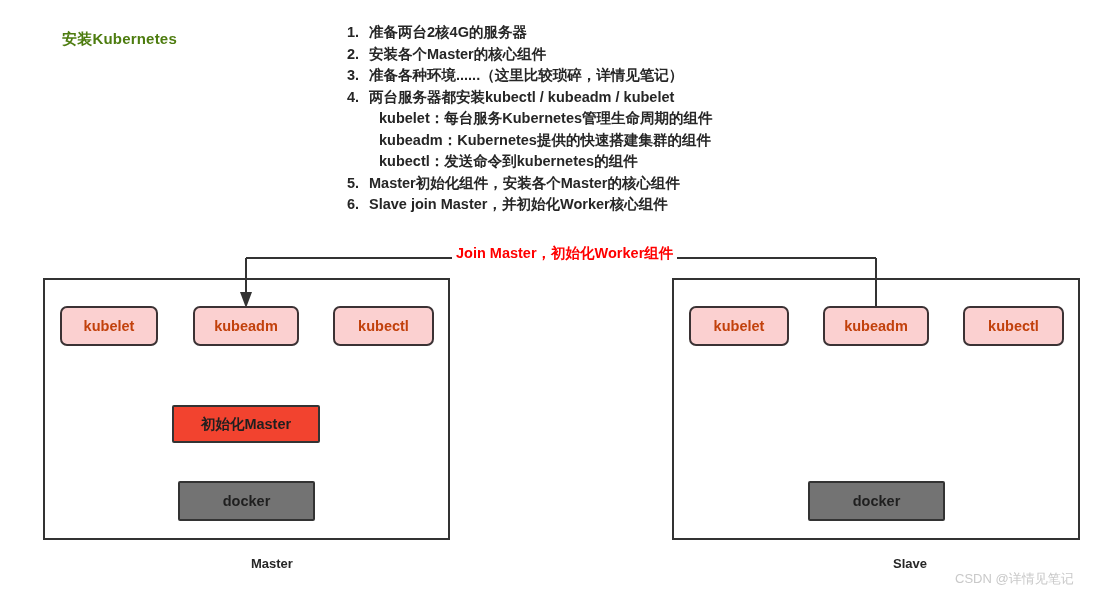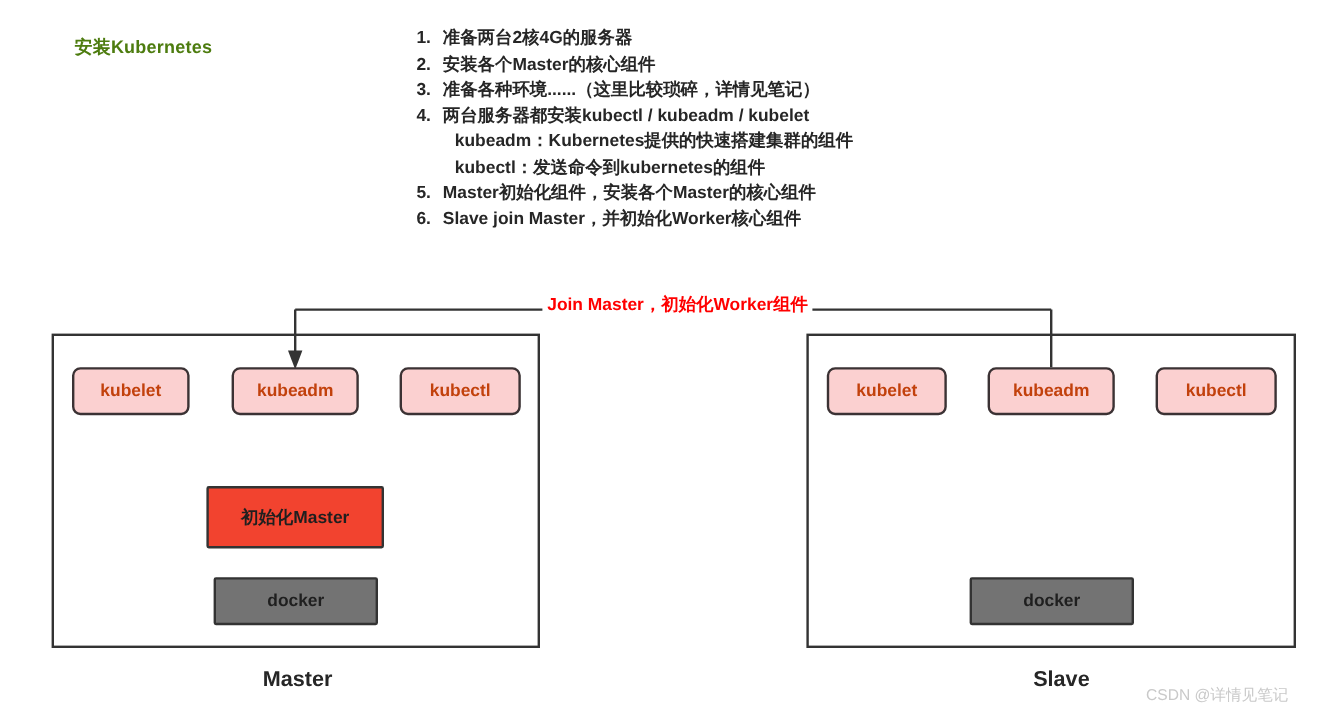--- a/index.html
+++ b/index.html
@@ -87,24 +87,25 @@
     position: absolute;
     border: 2px solid #333333;
     background: transparent;
     box-sizing: border-box;
   }
   #host-master { left: 43px; top: 278px; width: 407px; height: 262px; }
   #host-slave  { left: 672px; top: 278px; width: 408px; height: 262px; }
 
   .host-label {
     position: absolute;
-    font-size: 18px;
+    font-size: 13px;
     font-weight: bold;
     color: #262626;
     white-space: nowrap;
+    margin-left: 32px;
   }
   #label-master { left: 219px; top: 556px; }
   #label-slave  { left: 861px; top: 556px; }
 
   
   .chip {
     position: absolute;
     box-sizing: border-box;
     display: flex;
     align-items: center;
@@ -129,21 +130,21 @@
     background: #737373;
     border: 2px solid #333333;
     border-radius: 2px;
     color: #1f1f1f;
   }
 
   
   #chip-master-kubelet  { left: 60px;  top: 306px; width: 98px;  height: 40px; }
   #chip-master-kubeadm  { left: 193px; top: 306px; width: 106px; height: 40px; }
   #chip-master-kubectl  { left: 333px; top: 306px; width: 101px; height: 40px; }
-  #chip-master-init     { left: 172px; top: 405px; width: 148px; height: 52px; }
+  #chip-master-init     { left: 172px; top: 405px; width: 148px; height: 38px; }
   #chip-master-docker   { left: 178px; top: 481px; width: 137px; height: 40px; }
 
   
   #chip-slave-kubelet   { left: 689px; top: 306px; width: 100px; height: 40px; }
   #chip-slave-kubeadm   { left: 823px; top: 306px; width: 106px; height: 40px; }
   #chip-slave-kubectl   { left: 963px; top: 306px; width: 101px; height: 40px; }
   #chip-slave-docker    { left: 808px; top: 481px; width: 137px; height: 40px; }
 
   
   #watermark {
@@ -169,20 +170,21 @@
     <span class="num">2.</span>
     <span>安装各个Master的核心组件</span>
   </li>
   <li>
     <span class="num">3.</span>
     <span>准备各种环境......（这里比较琐碎，详情见笔记）</span>
   </li>
   <li>
     <span class="num">4.</span>
     <span>两台服务器都安装kubectl / kubeadm / kubelet</span>
+    <span class="sub-line">kubelet：每台服务Kubernetes管理生命周期的组件</span>
     <span class="sub-line">kubeadm：Kubernetes提供的快速搭建集群的组件</span>
     <span class="sub-line">kubectl：发送命令到kubernetes的组件</span>
   </li>
   <li>
     <span class="num">5.</span>
     <span>Master初始化组件，安装各个Master的核心组件</span>
   </li>
   <li>
     <span class="num">6.</span>
     <span>Slave join Master，并初始化Worker核心组件</span>

